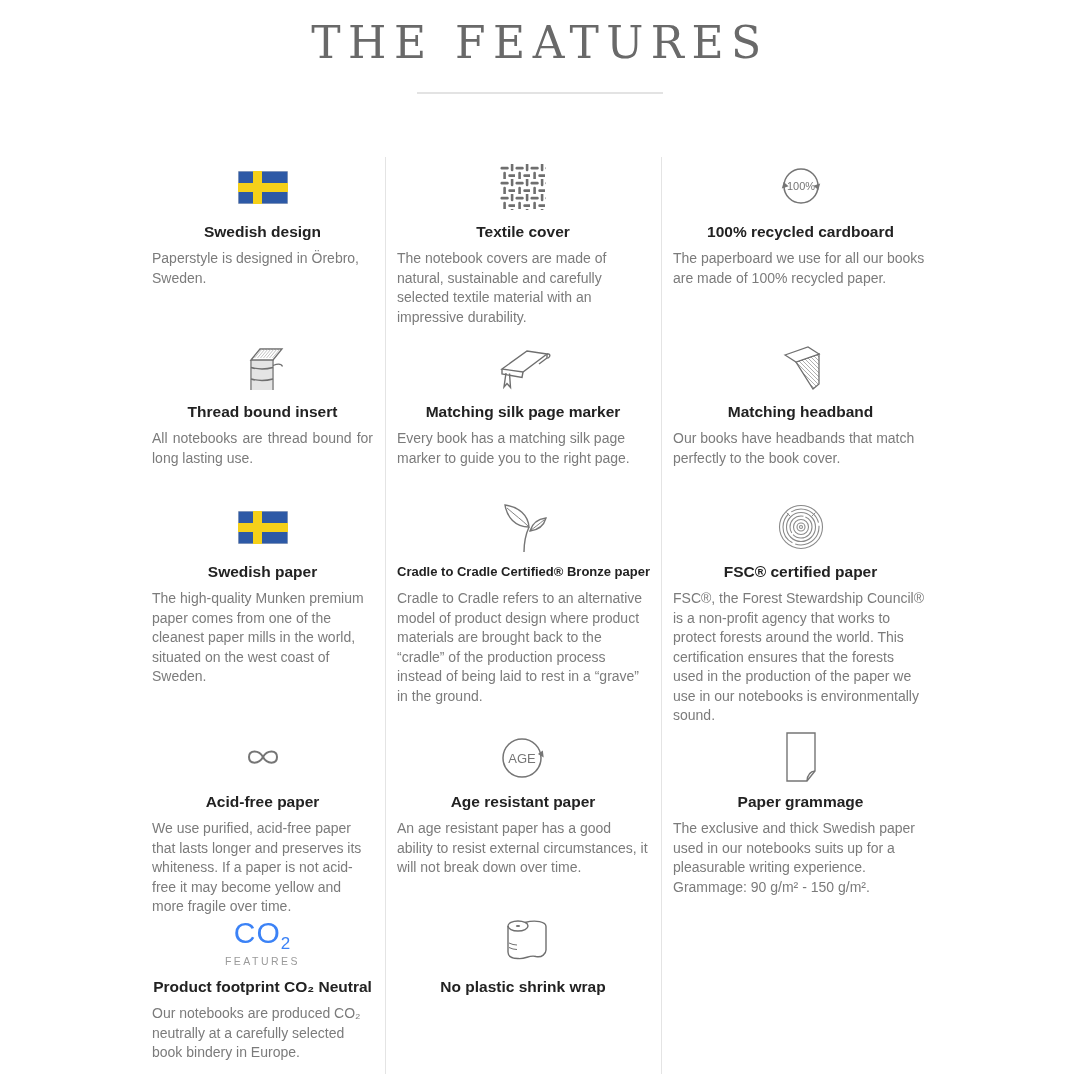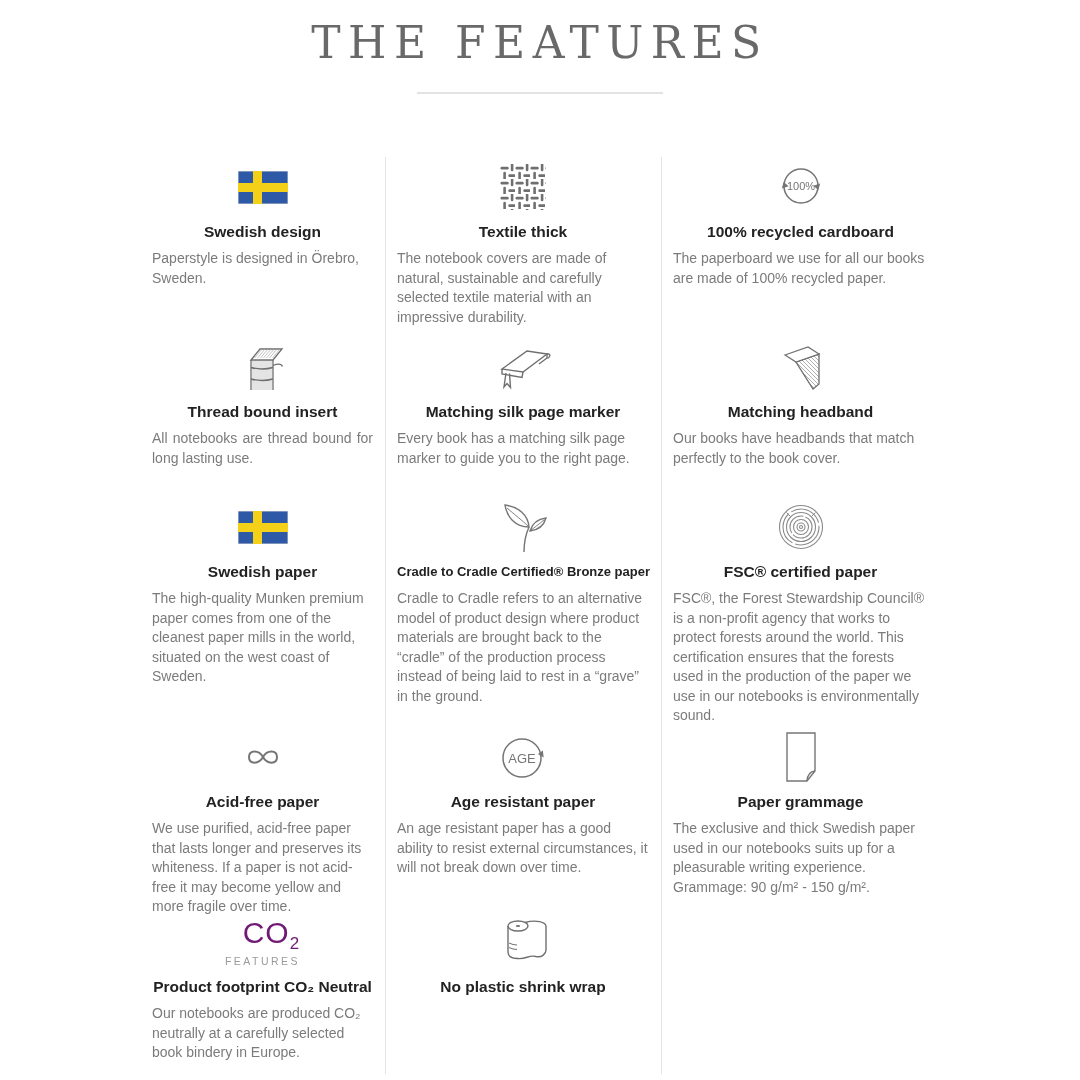--- a/index.html
+++ b/index.html
@@ -42,21 +42,21 @@
     font-size:15.5px;font-weight:700;color:#222222;line-height:22px;
   }
   .card h3.t-sm{font-size:13px;}
   .card p{
     margin:6px 0 0;text-align:left;
     font-size:14px;line-height:19.5px;color:#7b7b7b;
   }
   .card.justify p{text-align:justify;}
   
   .co2-icon{text-align:center;line-height:1;}
-  .co2-main{font-size:30px;font-weight:400;color:#701a75;letter-spacing:1px;text-align:right;}
+  .co2-main{font-size:30px;font-weight:400;color:#3b82f6;letter-spacing:1px;}
   .co2-sub{font-size:17px;vertical-align:-6px;}
   .co2-cap{margin-top:4px;font-size:10.5px;letter-spacing:2.5px;color:#9a9a9a;}
   svg text{font-family:"Liberation Sans",sans-serif;}
 </style>
 </head>
 <body>
 
 <h1 class="page-title">THE FEATURES</h1>
 <div class="title-divider"></div>
 
@@ -83,21 +83,21 @@
           <pattern id="weave" width="15" height="15" patternUnits="userSpaceOnUse">
             <rect x="0.5" y="2.8" width="8.2" height="2.6" rx="1.2" fill="#6f6f6f"></rect>
             <rect x="10.8" y="-1" width="2.6" height="8.2" rx="1.2" fill="#6f6f6f"></rect>
             <rect x="3.3" y="7.8" width="2.6" height="8.2" rx="1.2" fill="#6f6f6f"></rect>
             <rect x="8.3" y="10.3" width="8.2" height="2.6" rx="1.2" fill="#6f6f6f"></rect>
           </pattern>
         </defs>
         <rect width="46" height="46" fill="url(#weave)"></rect>
       </svg>
     </div>
-    <h3>Textile thick</h3>
+    <h3>Textile cover</h3>
     <p>The notebook covers are made of natural, sustainable and carefully selected textile material with an impressive durability.</p>
   </div>
 
   <div class="card">
     <div class="icon-box">
       <svg width="54" height="54" viewBox="0 0 54 54" fill="none" stroke="#757575" stroke-width="1.5">
         <circle cx="27" cy="26" r="17"></circle>
         <path d="M46.2,23.5 l-1.9,6.4 l-4.9,-4.2 z" fill="#757575" stroke="none"></path>
         <path d="M7.8,28.5 l1.9,-6.4 l4.9,4.2 z" fill="#757575" stroke="none"></path>
         <text x="27" y="30" text-anchor="middle" font-size="11" fill="#757575" stroke="none">100%</text>

